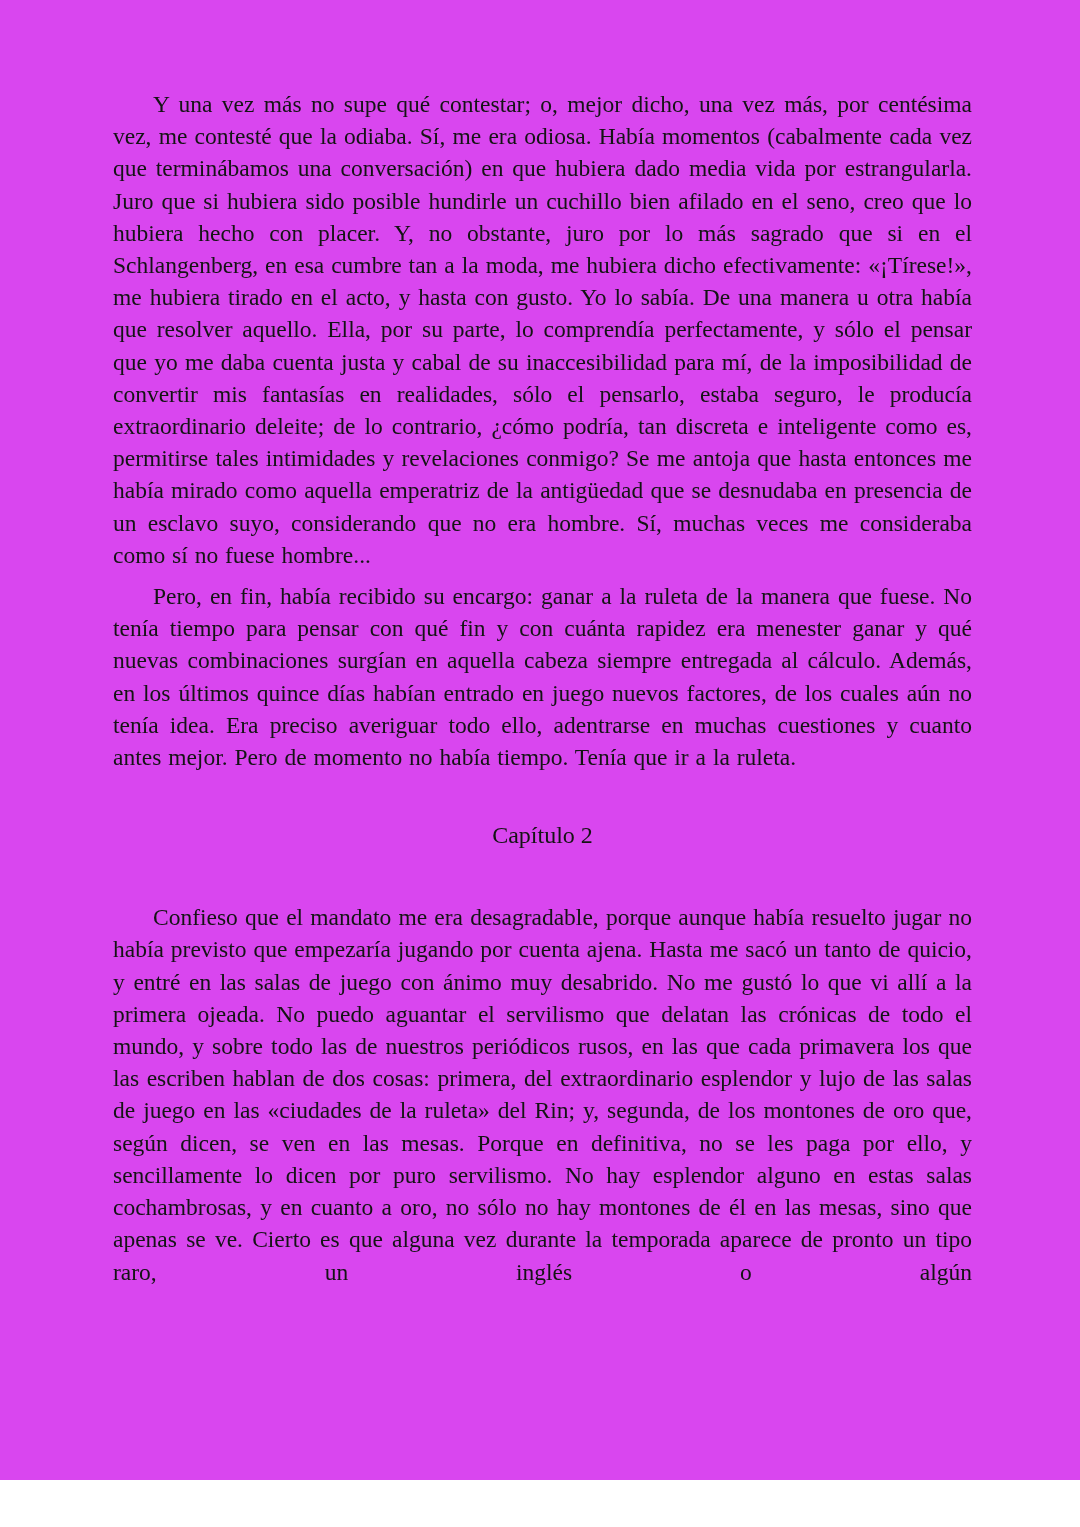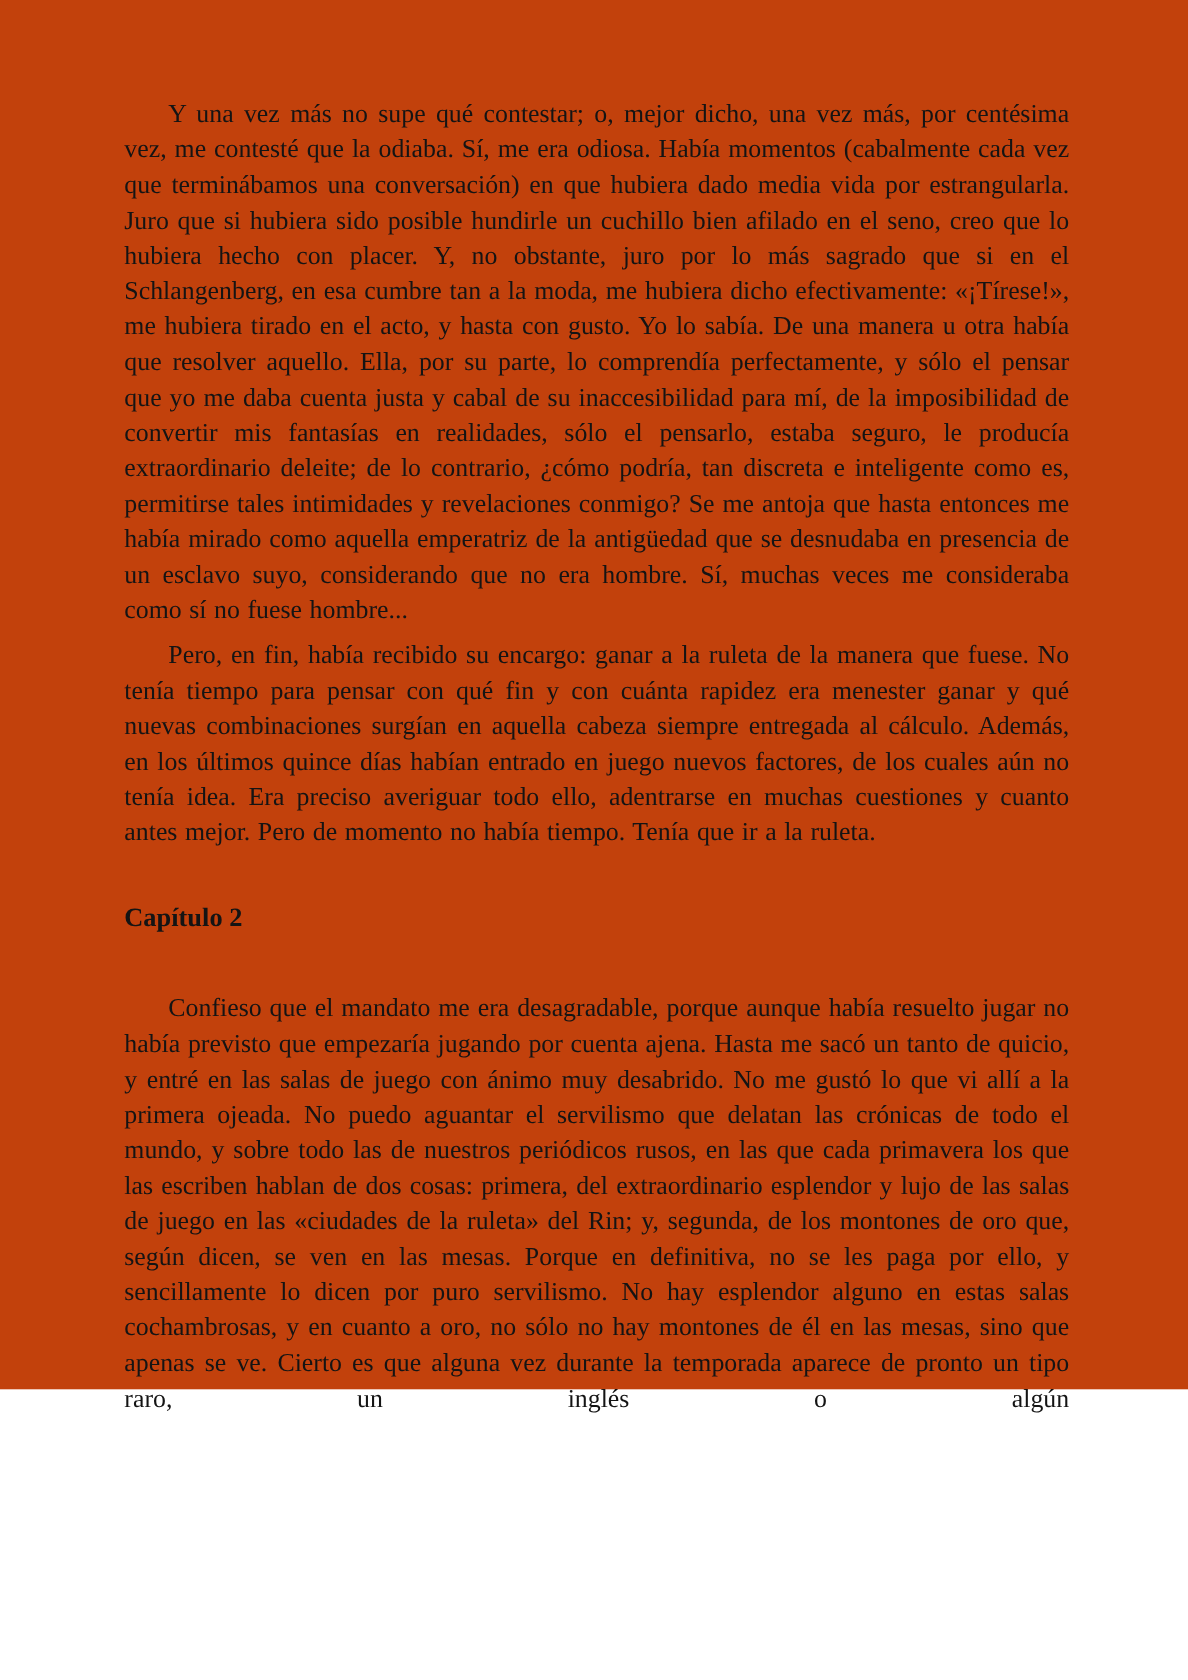--- a/index.html
+++ b/index.html
@@ -8,22 +8,22 @@
   }
   body {
     width: 1080px;
     height: 1527px;
     background: #ffffff;
     overflow: hidden;
   }
   .page {
     position: relative;
     width: 1080px;
-    height: 1263px;
-    background: #c2410c;
+    height: 1480px;
+    background: #d946ef;
     box-sizing: border-box;
     padding: 88px 108px 0 113px;
     color: #141414;
     font-family: "Liberation Serif", "DejaVu Serif", serif;
   }
   .body-paragraph {
     margin: 0 0 9px 0;
     font-size: 23.5px;
     line-height: 32.2px;
     text-align: justify;
@@ -31,21 +31,22 @@
     word-spacing: 1px;
   }
   .body-paragraph.continues-next-page {
     
     text-align-last: justify;
   }
   .chapter-heading {
     margin: 46px 0 50px 0;
     font-size: 24px;
     line-height: 32px;
-    font-weight: bold;
+    font-weight: normal;
+    text-align: center;
     text-indent: 0;
   }
 </style>
 </head>
 <body>
 
 <div class="page">
 
   <p class="body-paragraph">Y una vez más no supe qué contestar; o, mejor dicho, una vez más, por centésima vez, me contesté que la odiaba. Sí, me era odiosa. Había momentos (cabalmente cada vez que terminábamos una conversación) en que hubiera dado media vida por estrangularla. Juro que si hubiera sido posible hundirle un cuchillo bien afilado en el seno, creo que lo hubiera hecho con placer. Y, no obstante, juro por lo más sagrado que si en el Schlangenberg, en esa cumbre tan a la moda, me hubiera dicho efectivamente: «¡Tírese!», me hubiera tirado en el acto, y hasta con gusto. Yo lo sabía. De una manera u otra había que resolver aquello. Ella, por su parte, lo comprendía perfectamente, y sólo el pensar que yo me daba cuenta justa y cabal de su inaccesibilidad para mí, de la imposibilidad de convertir mis fantasías en realidades, sólo el pensarlo, estaba seguro, le producía extraordinario deleite; de lo contrario, ¿cómo podría, tan discreta e inteligente como es, permitirse tales intimidades y revelaciones conmigo? Se me antoja que hasta entonces me había mirado como aquella emperatriz de la antigüedad que se desnudaba en presencia de un esclavo suyo, considerando que no era hombre. Sí, muchas veces me consideraba como sí no fuese hombre...</p>
 

